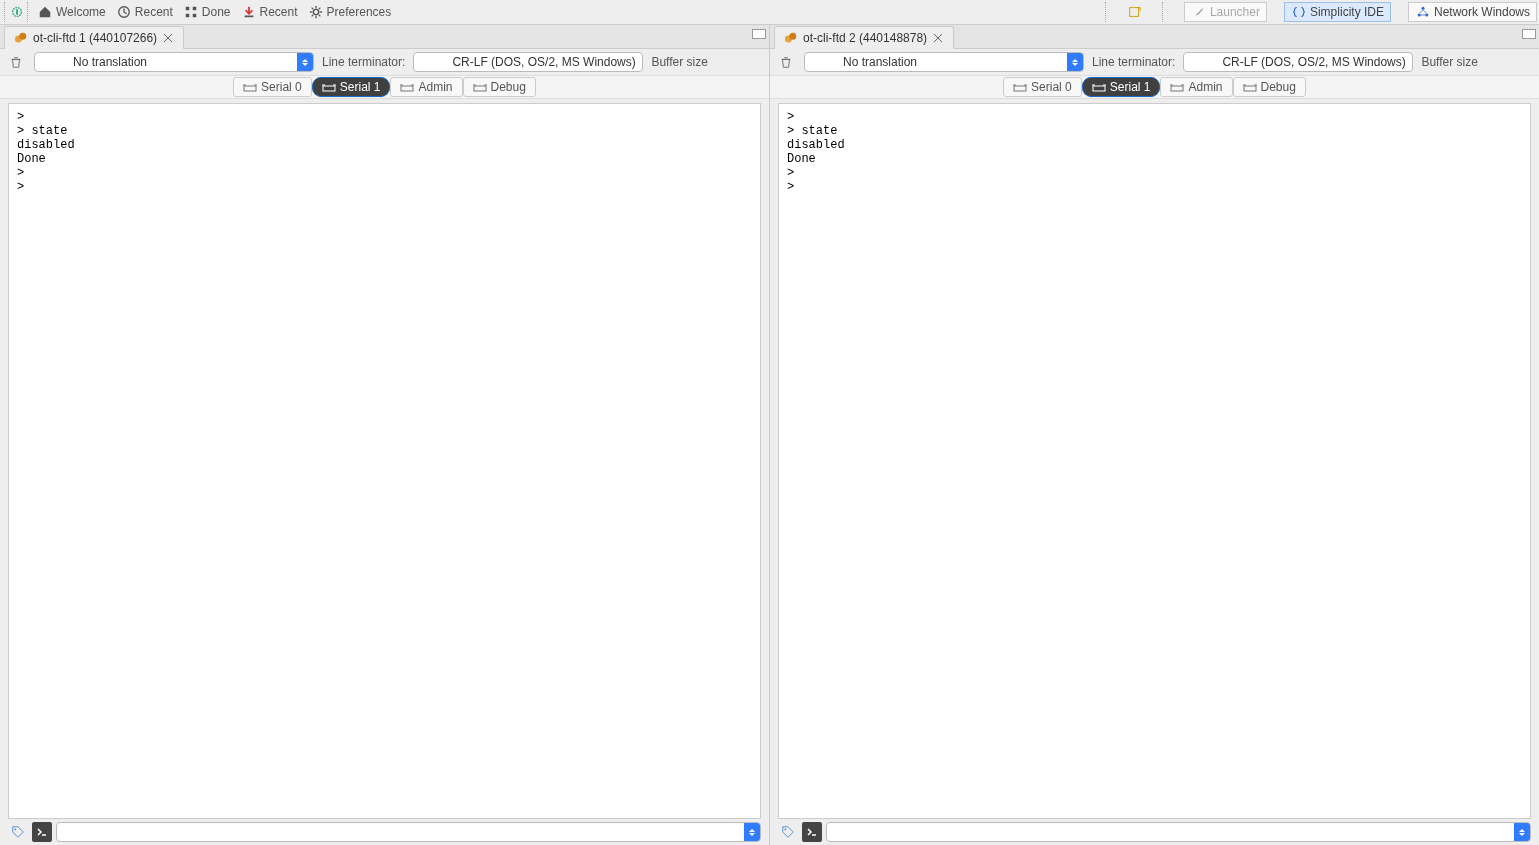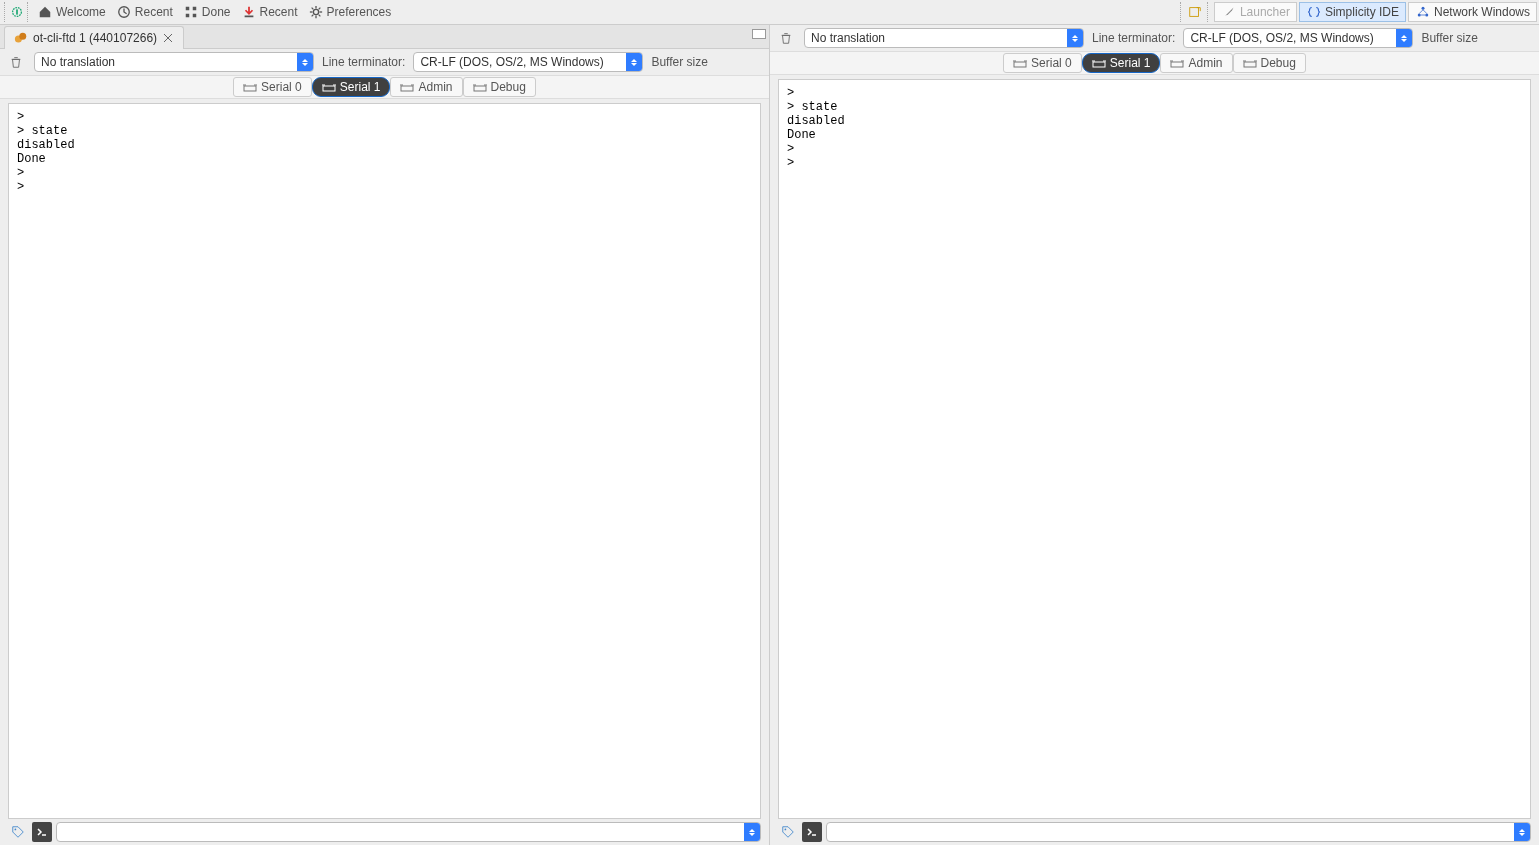--- a/index.html
+++ b/index.html
@@ -2,41 +2,41 @@
 <html><head>
 <meta charset="utf-8">
 <style>
   * { box-sizing: border-box; }
   html, body { margin:0; padding:0; font-family: Arial, Helvetica, sans-serif; font-size:12px; color:#333; background:#eeeeee; }
   body { width:1539px; height:845px; overflow:hidden; display:flex; flex-direction:column; }
 
   
   .toolbar { height:25px; background:#eeeeee; border-bottom:1px solid #ccc; display:flex; align-items:center; padding:0 2px; }
   .toolbar-left { display:flex; align-items:center; gap:0; }
-  .toolbar-right { margin-left:auto; display:flex; align-items:center; gap:2px; }
+  .toolbar-right { margin-left:auto; display:flex; align-items:center; gap:17px; }
   .tb-sep { width:3px; height:20px; border-left:1px dotted #aaa; margin:0 2px; }
   .tb-item { display:inline-flex; align-items:center; gap:3px; padding:2px 5px; cursor:default; color:#555; }
   .mini-icon { width:16px; height:16px; display:inline-flex; align-items:center; justify-content:center; }
   .badgebox { border:1px solid #ccc; background:#fafafa; padding:1px 6px; display:inline-flex; align-items:center; gap:3px; color:#444; }
   .badgebox.active { background:#dbeafe; border-color:#9cc0e6; }
   .ghost { color:#aaa; }
 
   
   .split { flex:1; display:flex; }
   .pane { flex:1; display:flex; flex-direction:column; border-right:1px solid #ccc; background:#eee; min-width:0; }
   .pane:last-child { border-right:none; }
 
   .tabbar { height:24px; display:flex; align-items:flex-end; padding-left:4px; background:#e4e4e4; border-bottom:1px solid #ccc; position:relative; }
   .viewtab { display:inline-flex; align-items:center; gap:4px; padding:3px 8px; background:#eee; border:1px solid #ccc; border-bottom:none; border-top-left-radius:3px; border-top-right-radius:3px; position:relative; top:1px; }
   .closex { width:14px; height:14px; display:inline-flex; align-items:center; justify-content:center; color:#666; }
   .min-rect { position:absolute; right:3px; top:4px; width:14px; height:10px; border:1px solid #999; background:#fff; }
 
   .optsrow { height:26px; display:flex; align-items:center; gap:8px; padding:2px 6px; background:#eee; }
   .iconbtn { width:20px; height:20px; display:inline-flex; align-items:center; justify-content:center; border:1px solid transparent; }
-  .macselect { display:inline-flex; align-items:center; background:#fff; border:1px solid #bbb; border-radius:4px; height:20px; overflow:hidden; }
+  .macselect { display:inline-flex; align-items:center; background:#fff; border:1px solid #bbb; border-radius:4px; height:20px; overflow:hidden;padding-left:32px; }
   .macselect .sel-text { padding:0 6px; color:#333; flex:1; white-space:nowrap; }
   .macselect .sel-chevs { width:16px; height:100%; background:#2f7cff; display:flex; flex-direction:column; align-items:center; justify-content:center; }
   .chev { width:0;height:0;border-left:3px solid transparent;border-right:3px solid transparent; }
   .chev.up { border-bottom:3px solid #fff; margin-bottom:1px;}
   .chev.down { border-top:3px solid #fff; }
   .lbl { color:#555; white-space:nowrap; }
 
   .tabsrow { height:24px; display:flex; align-items:center; justify-content:center; background:#f4f4f4; border-top:1px solid #ddd; border-bottom:1px solid #ddd; }
   .porttab { display:inline-flex; align-items:center; gap:4px; padding:2px 9px; border:1px solid #ccc; background:#f8f8f8; border-radius:3px; color:#555; }
   .porttab.active { background:#404040; color:#fff; border-color:#1667c7;border-radius:9px; }
@@ -271,20 +271,38 @@
         <span class="sel-text"></span>
         <span class="sel-chevs">
             <span class="chev up"></span>
             <span class="chev down"></span>
           </span>
       </div>
     </div>
   </div>
 
   <div class="pane">
+    <div class="tabbar">
+      <div class="viewtab">
+        <span class="mini-icon">
+            <svg width="14" height="14" viewBox="0 0 16 16">
+              <circle cx="5" cy="9" r="4" fill="#e8a23a"></circle>
+              <circle cx="10" cy="6" r="4" fill="#d07d1a"></circle>
+            </svg>
+          </span>
+        <span>ot-cli-ftd 2 (440148878)</span>
+        <span class="closex">
+            <svg width="10" height="10" viewBox="0 0 10 10">
+              <line x1="1" y1="1" x2="9" y2="9" stroke="#666"></line>
+              <line x1="9" y1="1" x2="1" y2="9" stroke="#666"></line>
+            </svg>
+          </span>
+      </div>
+      <div class="min-rect"></div>
+    </div>
 
     <div class="optsrow">
       <span class="iconbtn">
         <svg width="14" height="14" viewBox="0 0 16 16">
             <path d="M4 5 L12 5 L11 14 L5 14 Z" fill="none" stroke="#666"></path>
             <line x1="3" y1="5" x2="13" y2="5" stroke="#666"></line>
             <line x1="6" y1="3" x2="10" y2="3" stroke="#666"></line>
           </svg>
       </span>
       <div class="macselect" style="width:280px">

